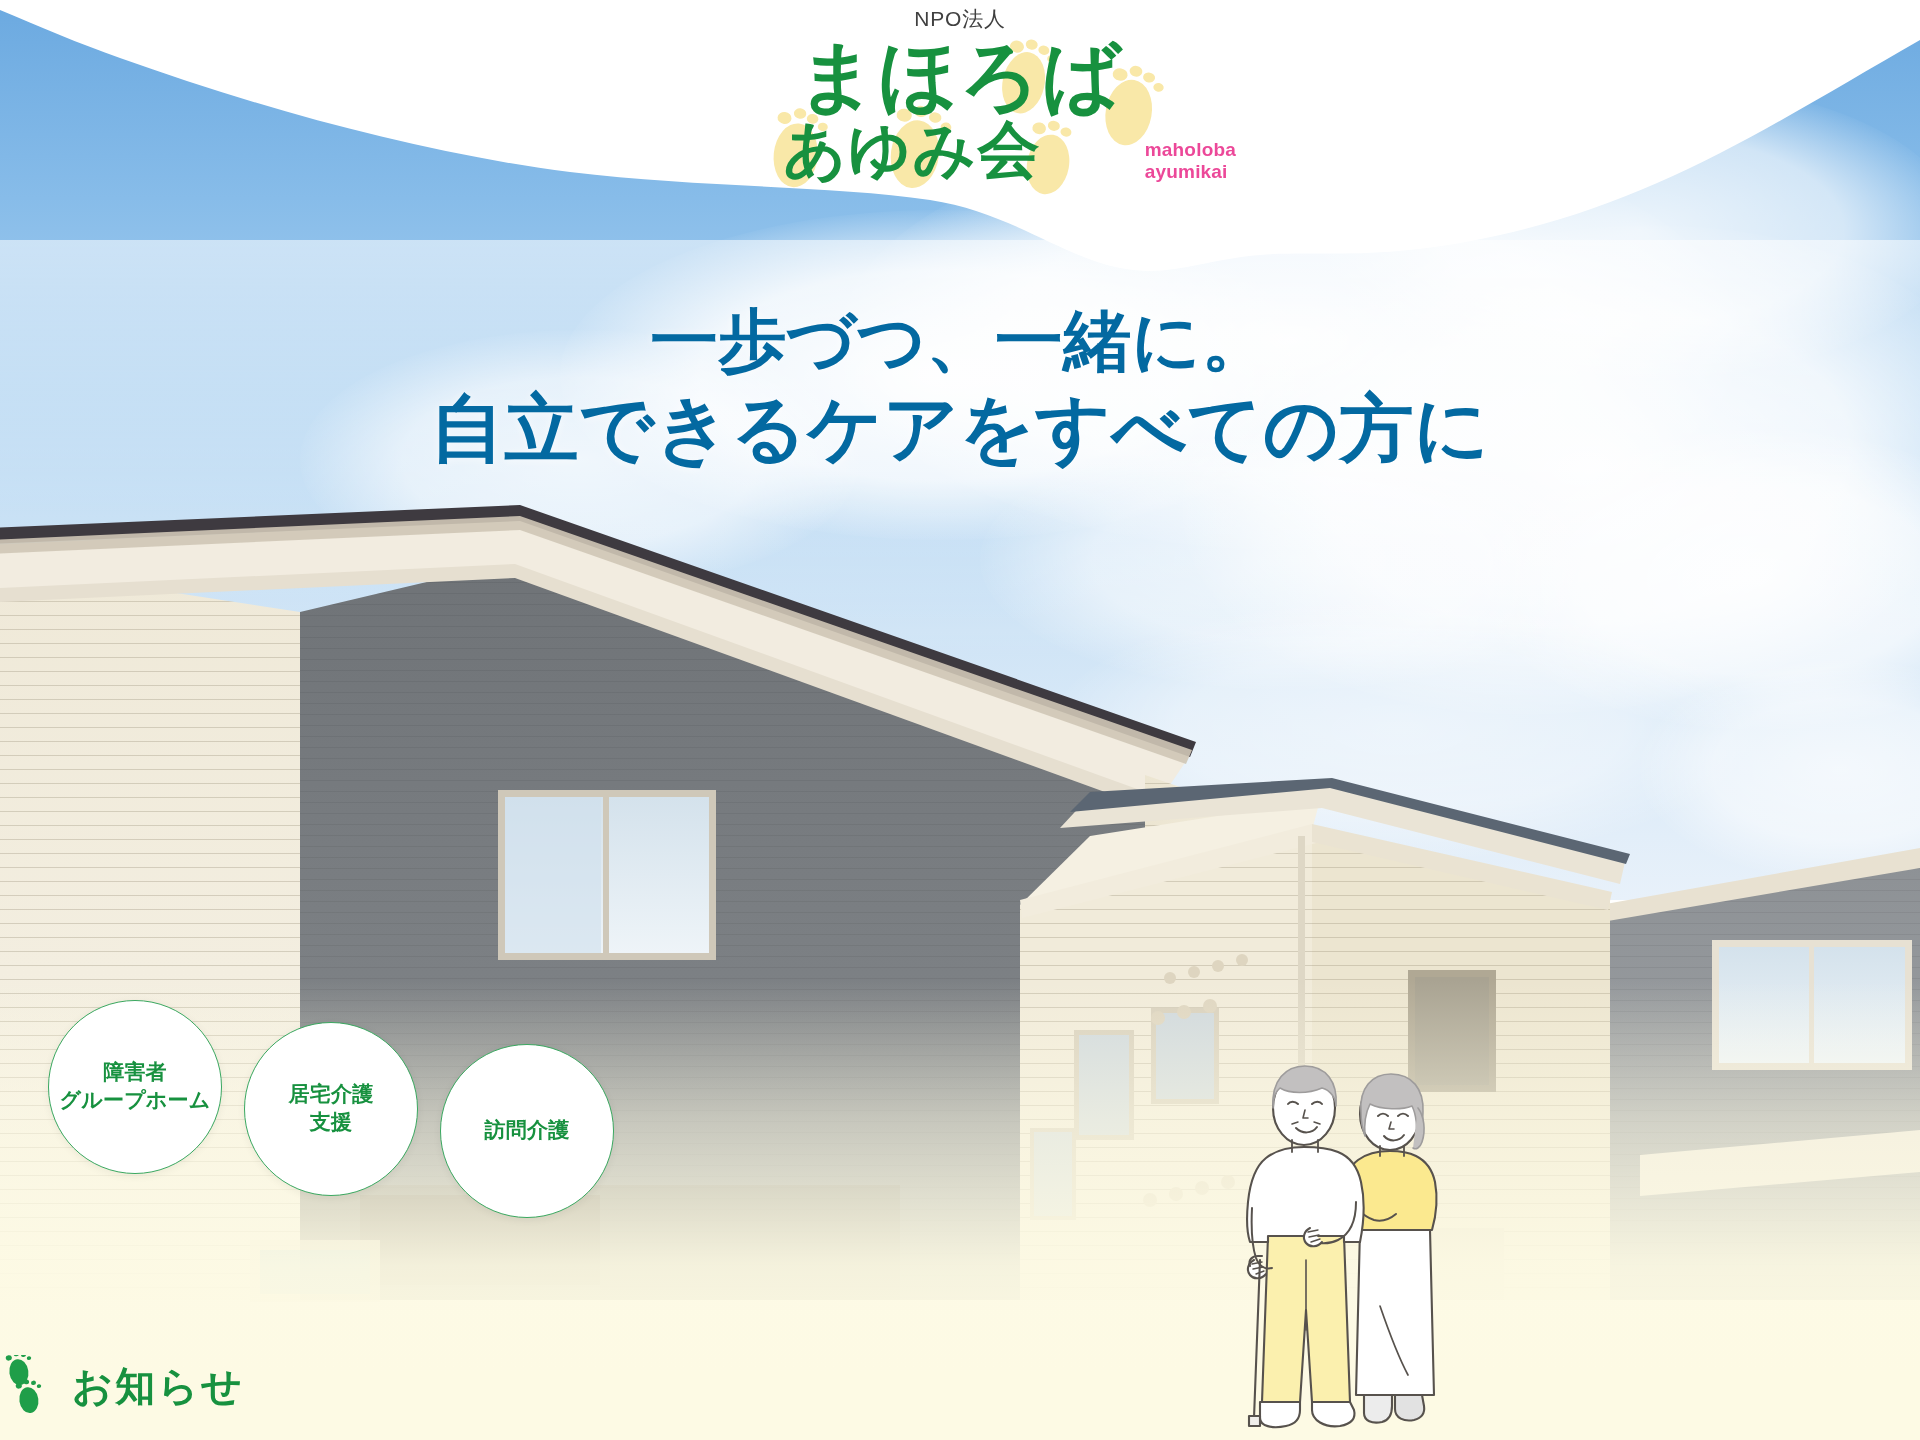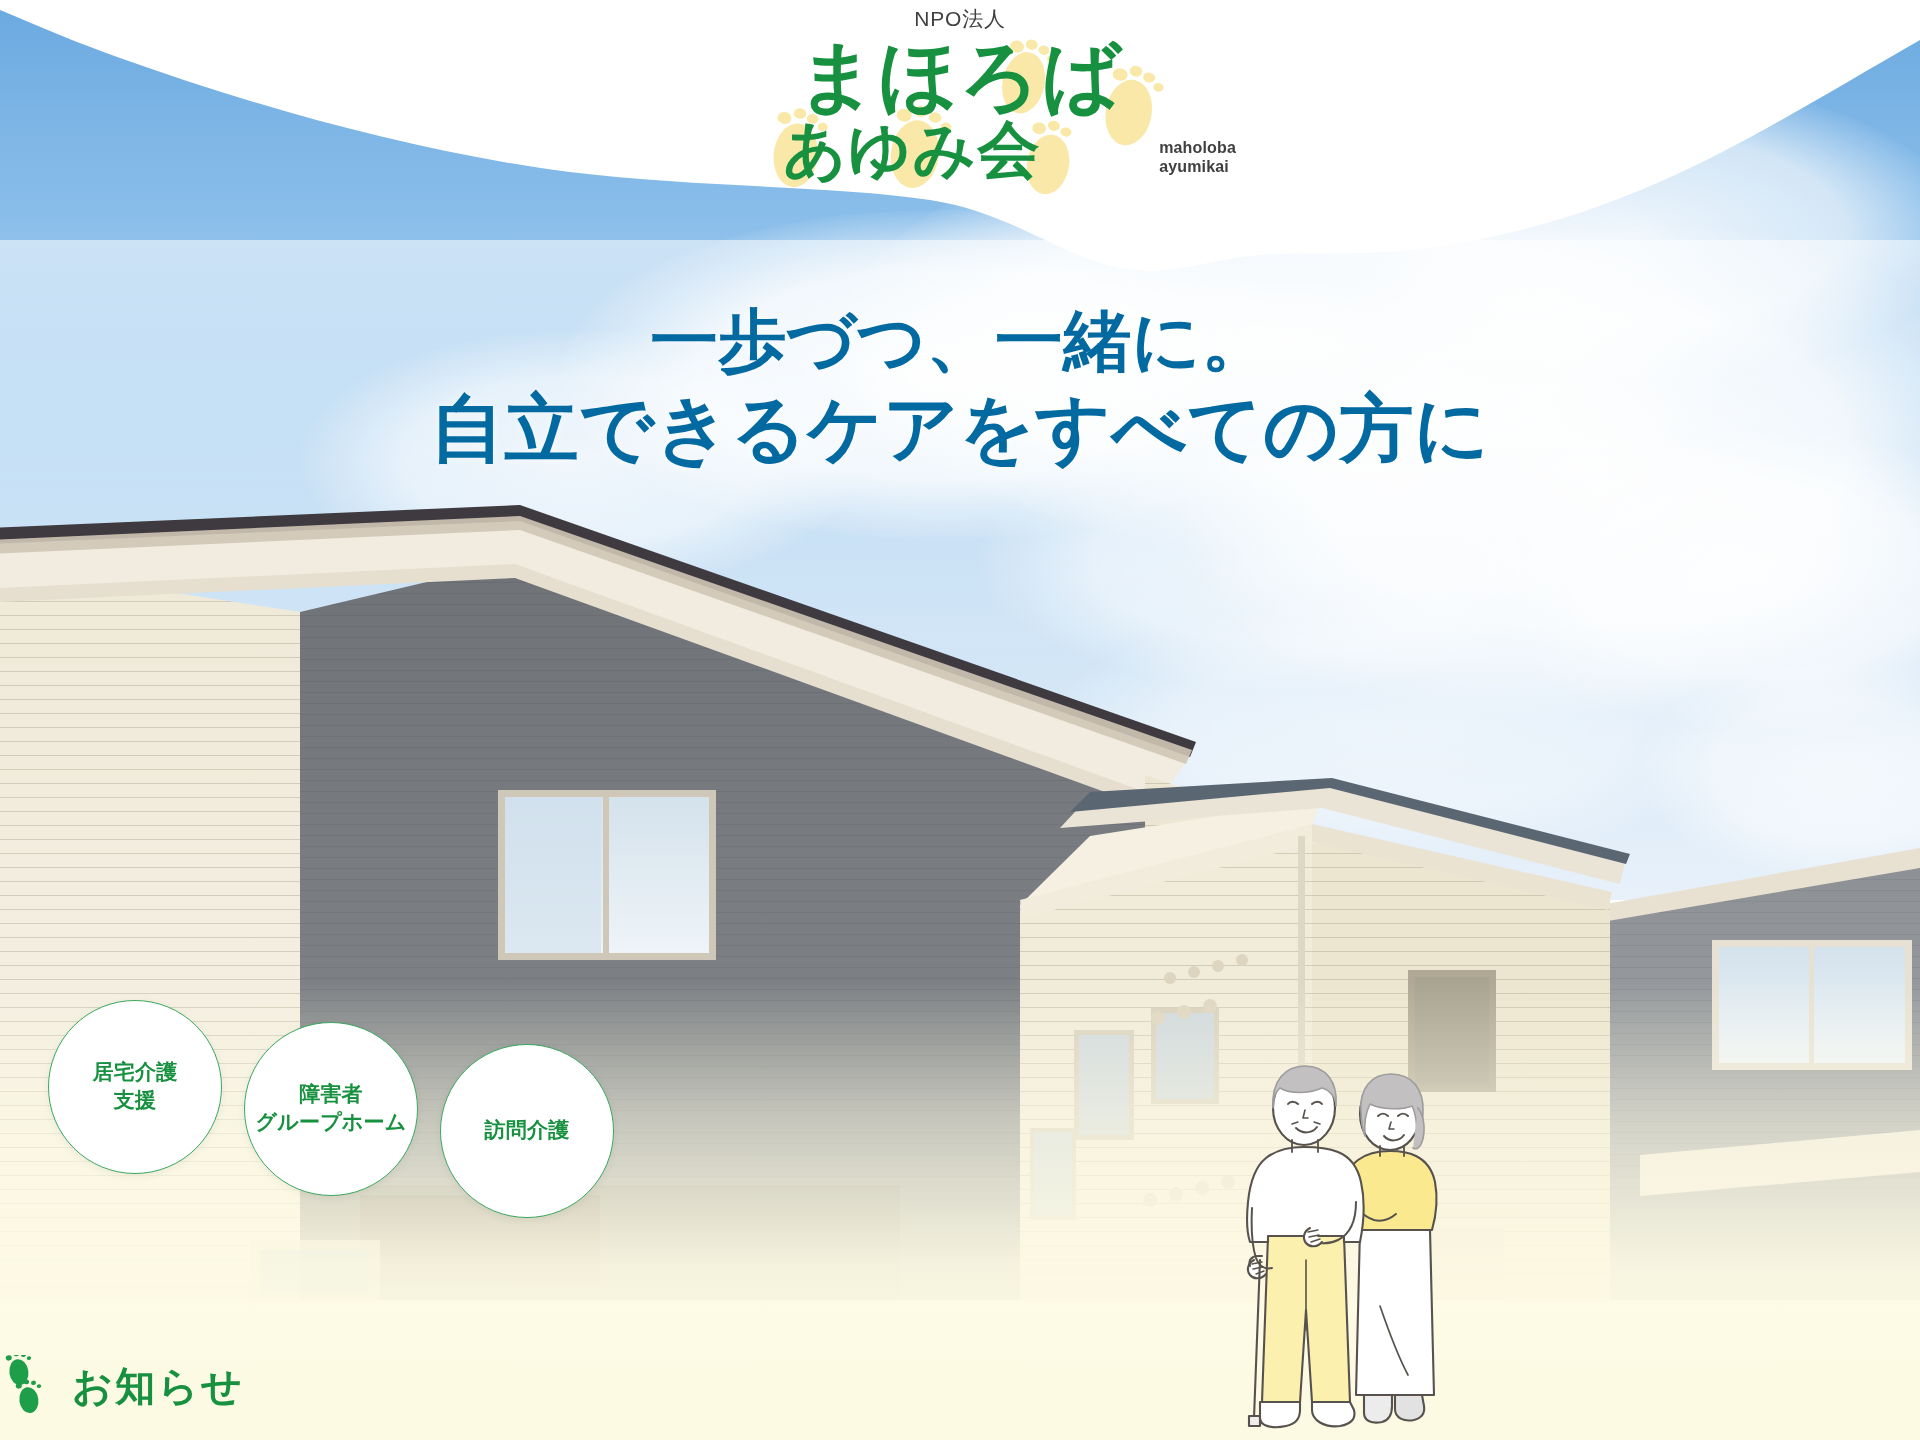--- a/index.html
+++ b/index.html
@@ -76,21 +76,21 @@
   .logo-sub {
     position:absolute; left:0; top:84px; width:560px;
     font-size:62px; line-height:1; font-weight:800;
     color:#17913f; letter-spacing:.02em; z-index:3;
     text-align:center;
     padding-right:96px;
     font-family:"DejaVu Sans","Liberation Sans",sans-serif;
   }
   .logo-romaji {
     position:absolute; right:4px; top:104px;
-    font-size:16px; font-weight:700; color:#404040;
+    font-size:19px; font-weight:700; color:#ec4899;
     line-height:1.18; text-align:left; z-index:4;
     letter-spacing:.01em;
   }
 
   
   .tagline {
     position:absolute; left:0; top:300px; width:1920px;
     z-index:35; text-align:center; color:#0369a1;
     font-weight:700; letter-spacing:.02em;
     font-family:"DejaVu Sans","Liberation Sans",sans-serif;
@@ -357,26 +357,26 @@
     </div>
   </div>
 
   <div class="tagline">
     <span class="l1">一歩づつ、一緒に。</span>
     <span class="l2">自立できるケアをすべての方に</span>
   </div>
 
   <div class="circle-nav">
     <div class="circle-btn">
+      <span class="lbl">障害者
+グループホーム</span>
+    </div>
+    <div class="circle-btn">
       <span class="lbl">居宅介護
 支援</span>
-    </div>
-    <div class="circle-btn">
-      <span class="lbl">障害者
-グループホーム</span>
     </div>
     <div class="circle-btn">
       <span class="lbl">訪問介護</span>
     </div>
   </div>
 
   <div class="couple">
     <svg width="250" height="412" viewBox="0 0 250 412" xmlns="http://www.w3.org/2000/svg">
       <g fill="none" stroke="#57524d" stroke-width="2.1" stroke-linecap="round" stroke-linejoin="round">
 

